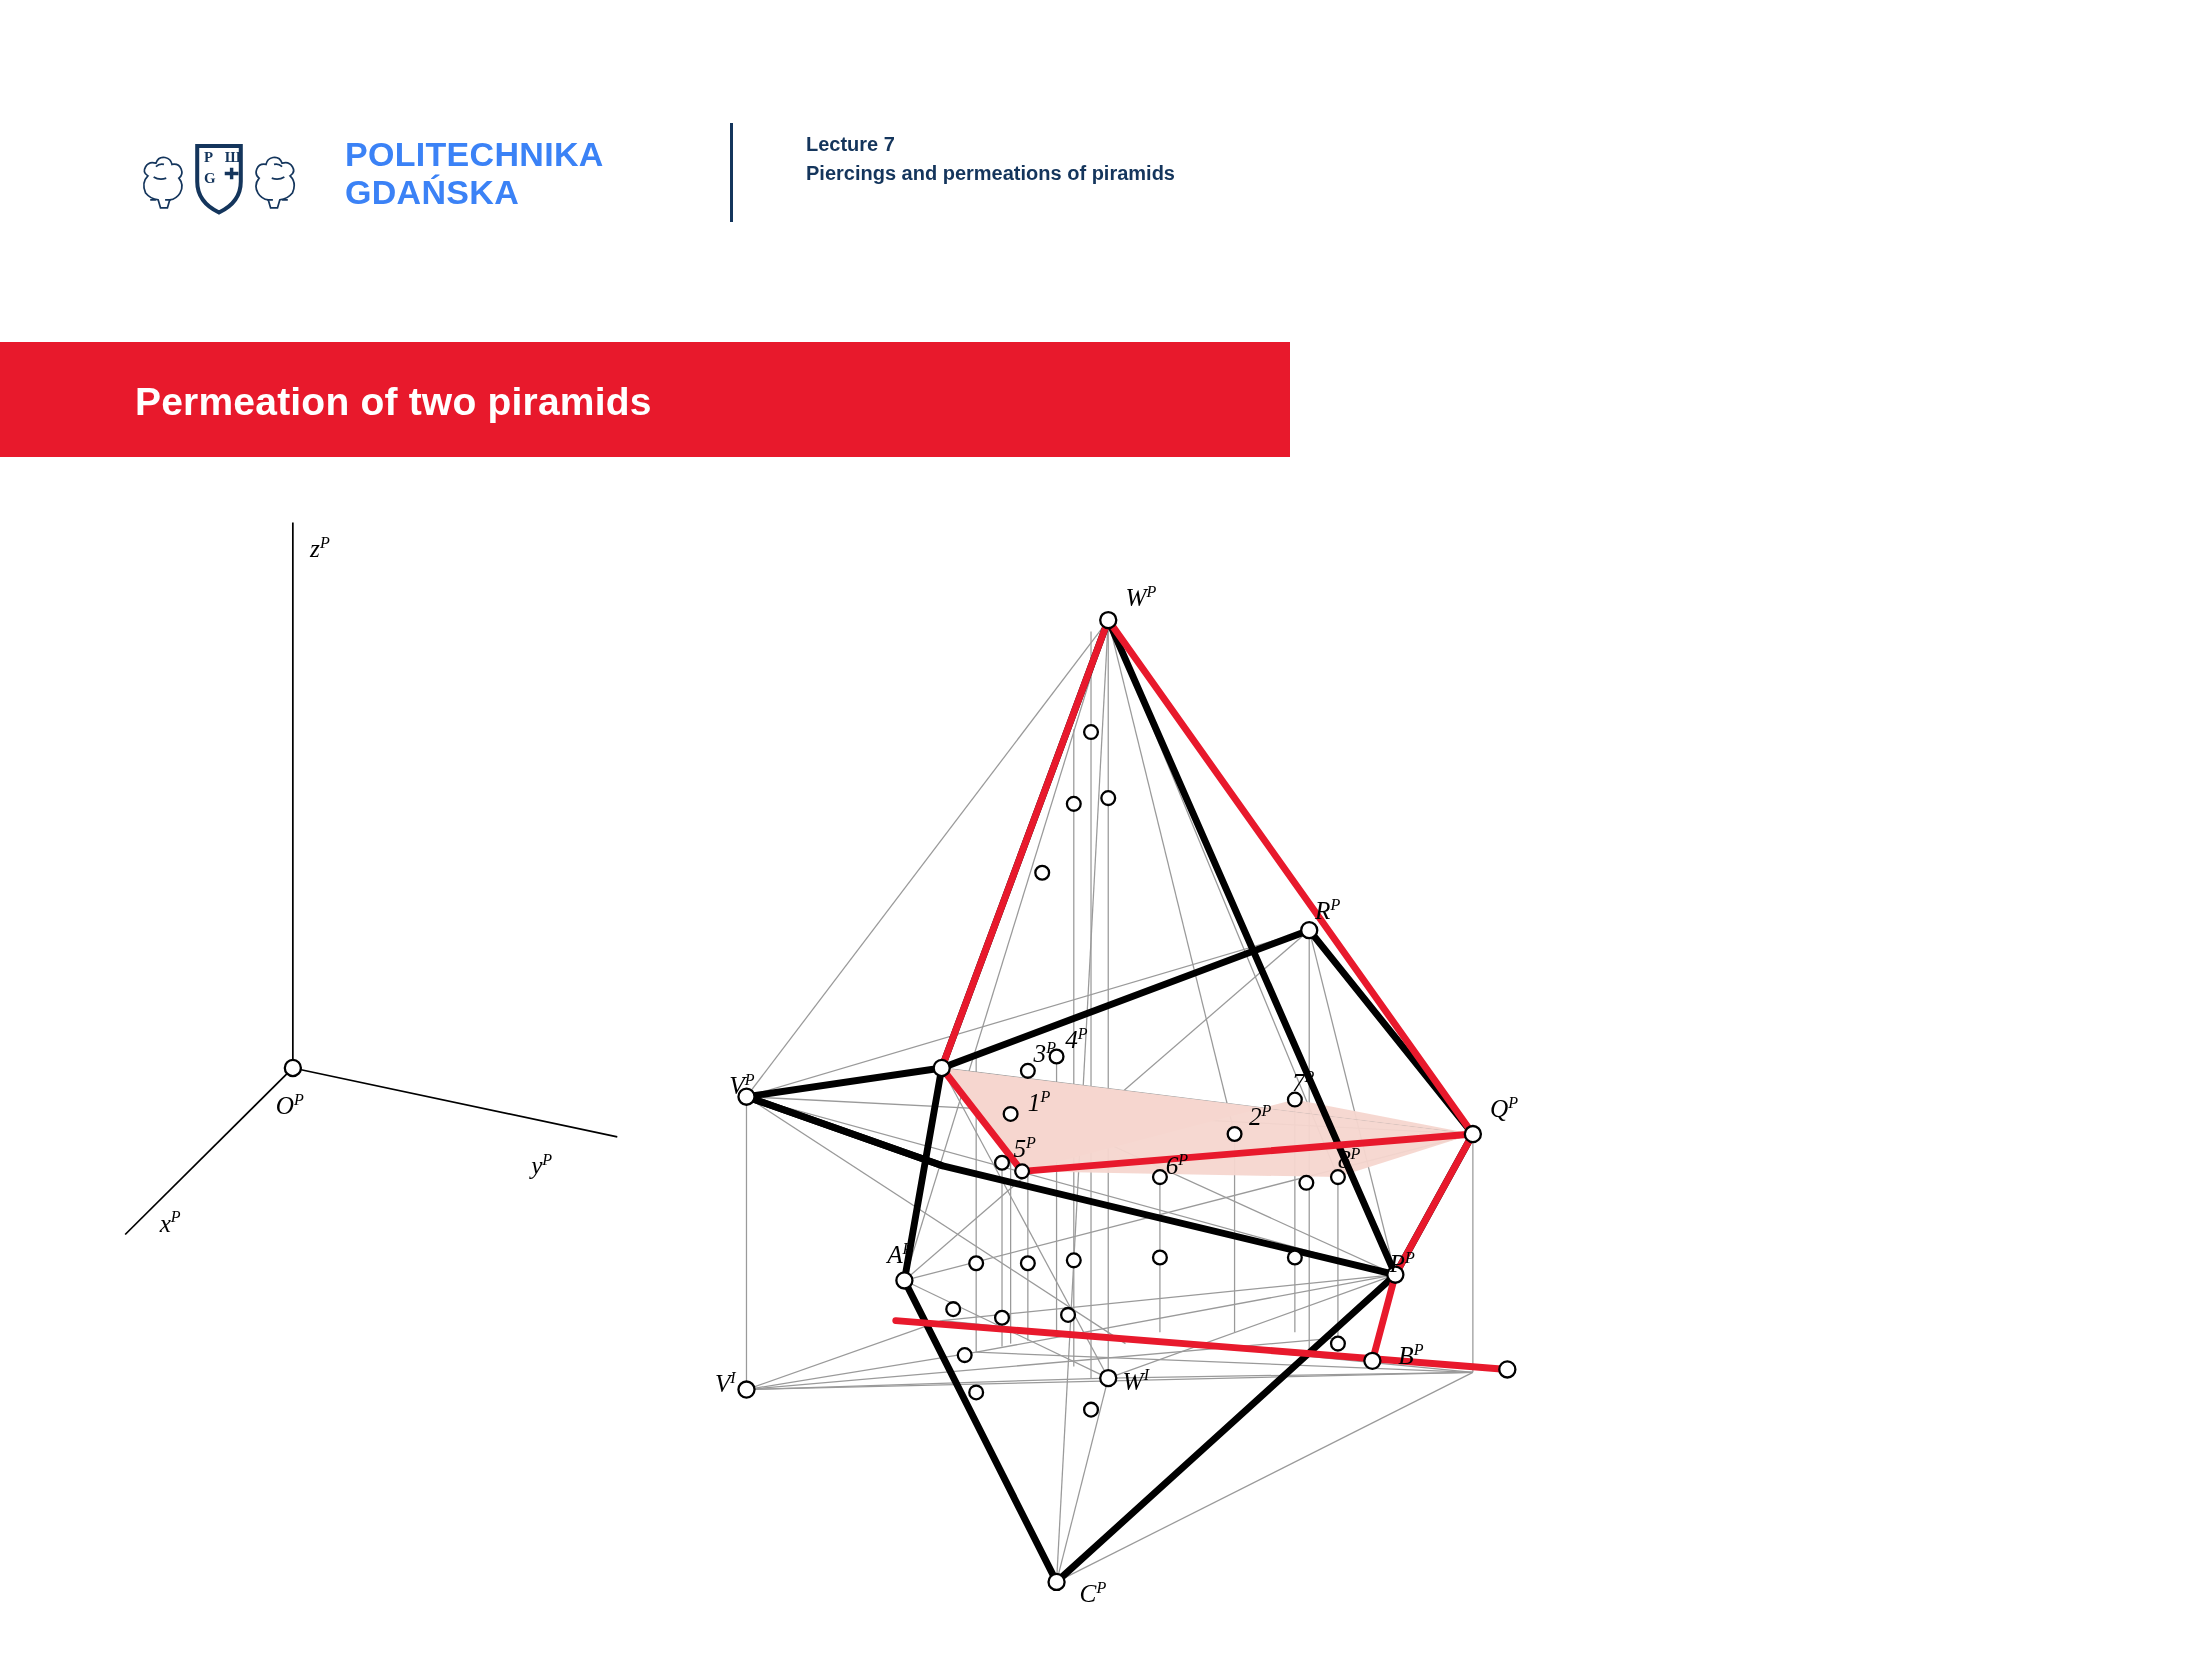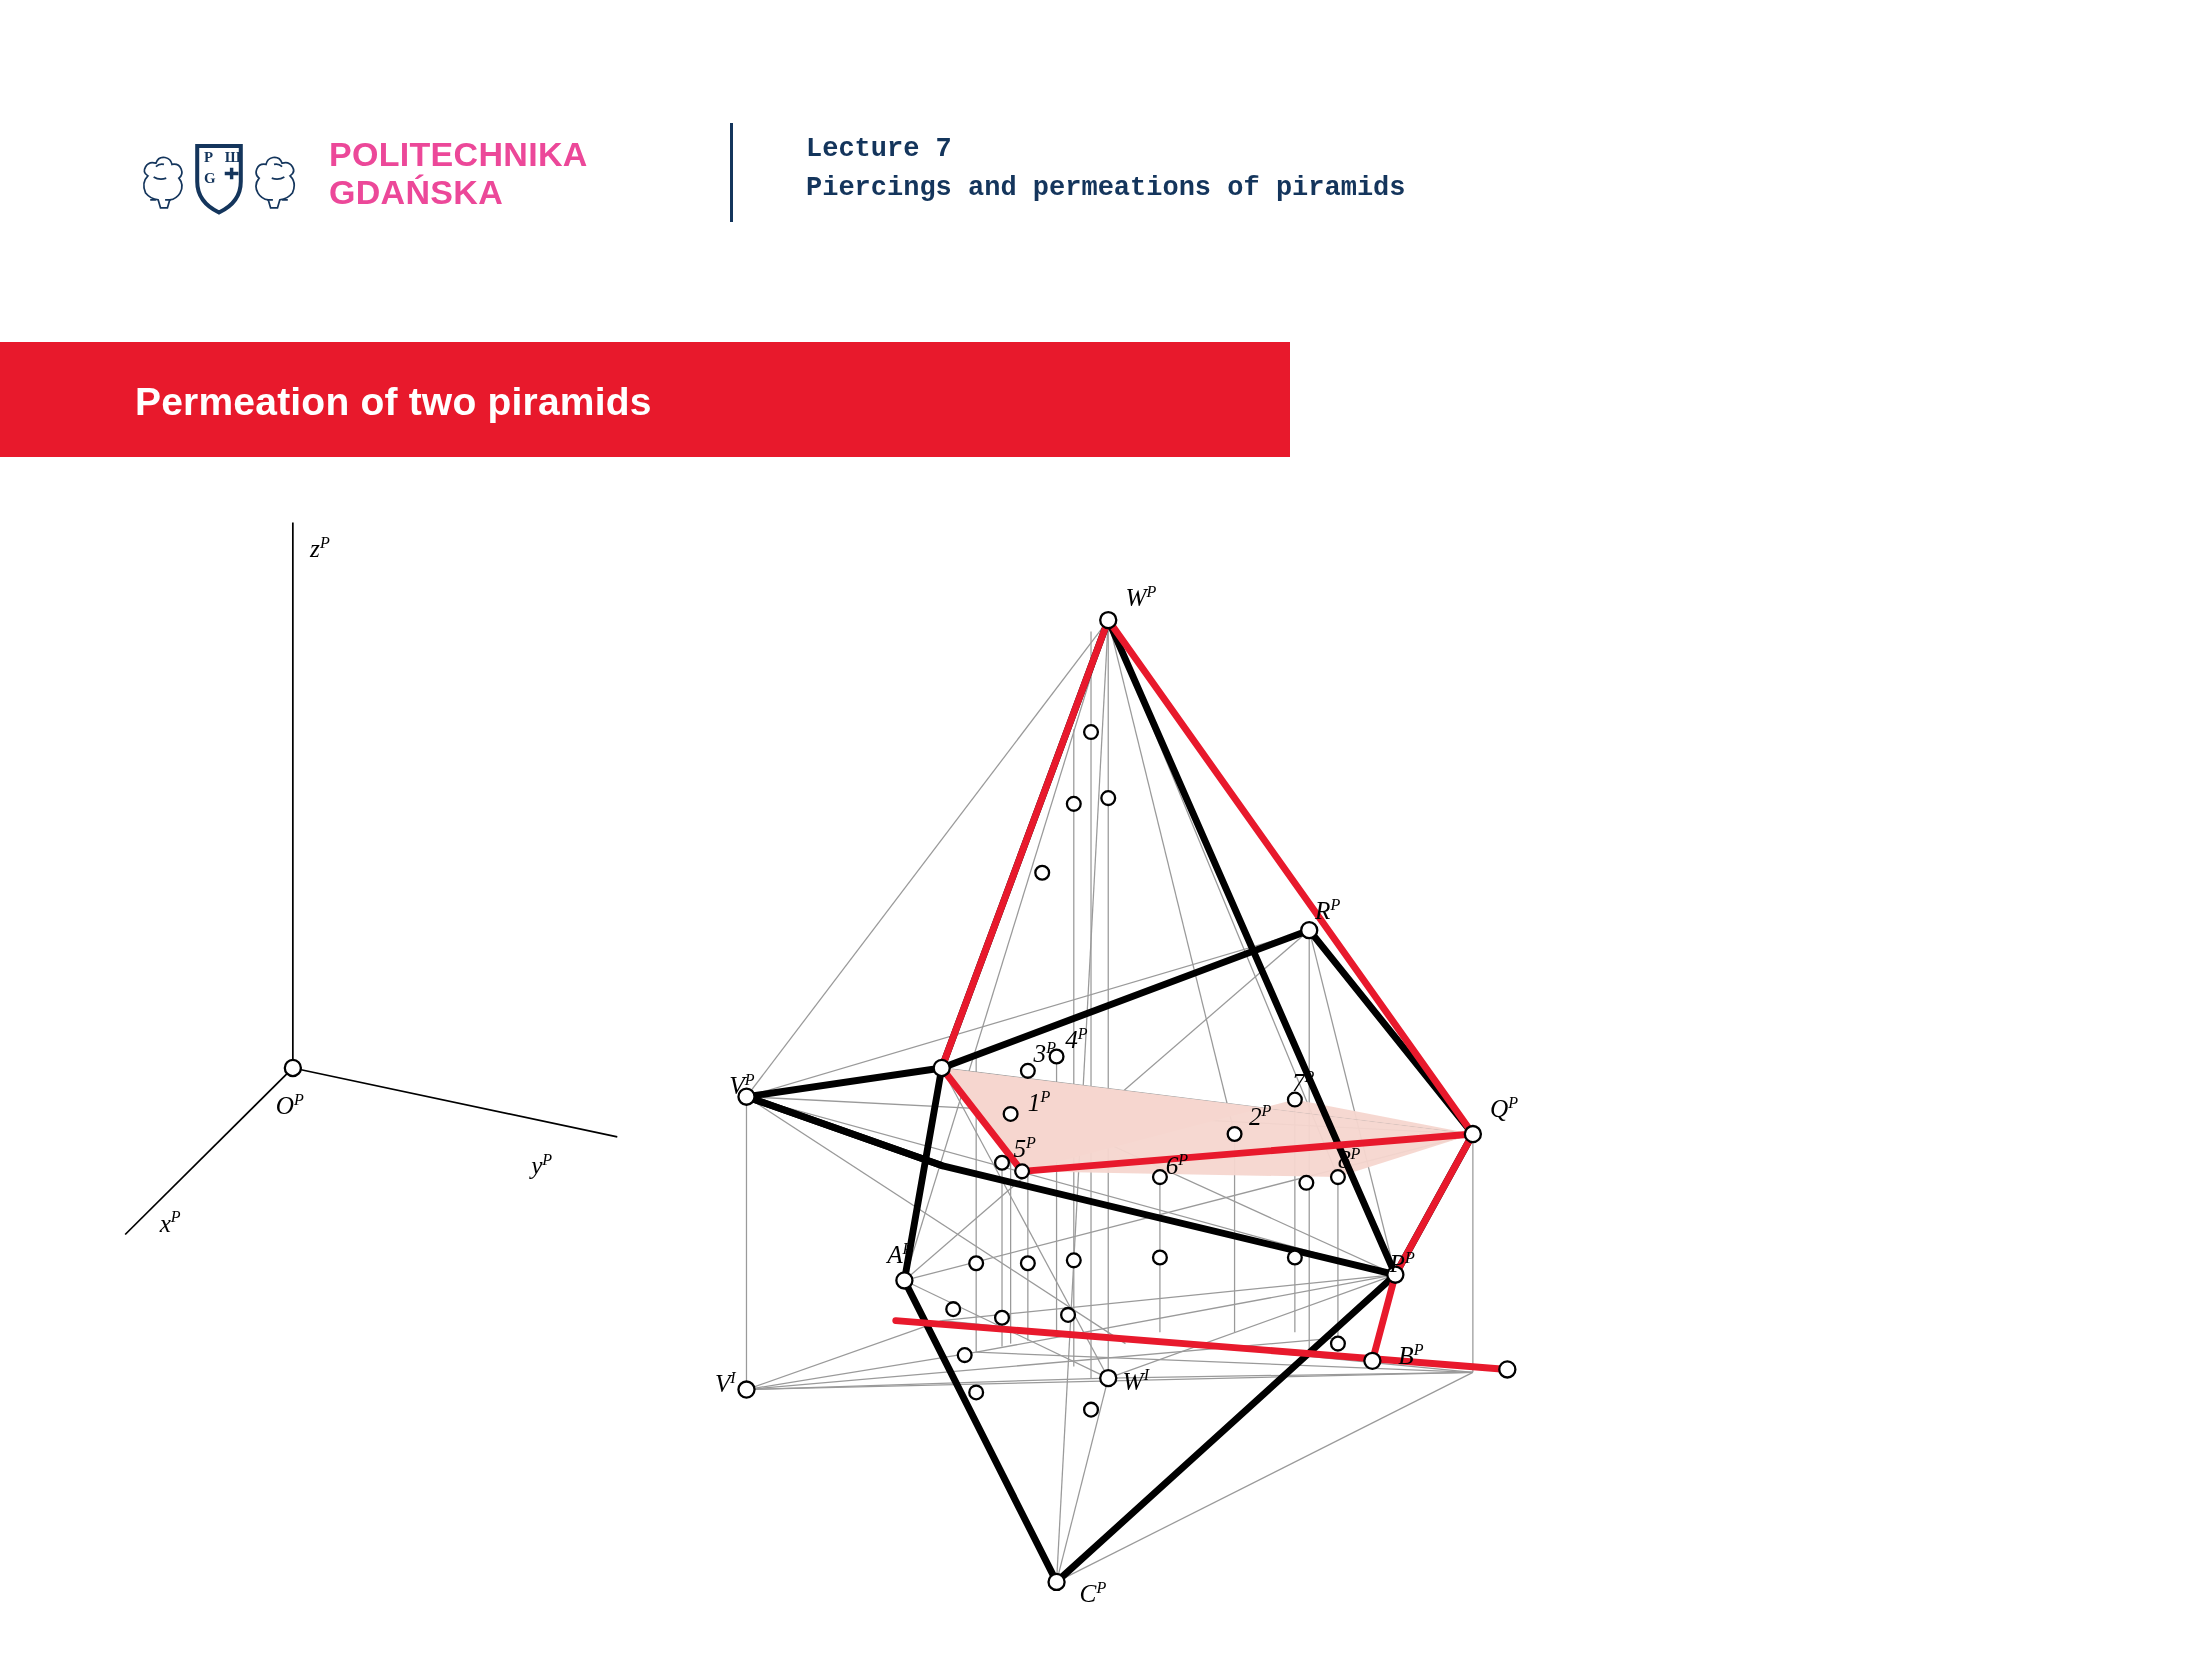--- a/index.html
+++ b/index.html
@@ -27,45 +27,44 @@
     top: 124px;
     display: flex;
     align-items: center;
   }
   #crest {
     width: 172px;
     height: 98px;
     position: relative;
   }
   #university-name {
-    margin-left: 24px;
-    color: #ec4899;
+    margin-left: 40px;
+    color: #3b82f6;
     font-weight: bold;
     font-size: 34px;
     line-height: 1.12;
     letter-spacing: 0.3px;
     white-space: pre-line;
   }
   #header-divider {
     position: absolute;
     left: 730px;
     top: 123px;
     width: 2.9px;
     height: 99px;
     background: #14355c;
   }
   #lecture-block {
     position: absolute;
     left: 806px;
     top: 130px;
     color: #14355c;
     font-weight: bold;
-    font-size: 27px;
+    font-size: 20px;
     line-height: 1.45;
-    font-family: Liberation Mono, monospace;
   }
   
   #title-band {
     position: absolute;
     left: 0;
     top: 342px;
     width: 1290px;
     height: 115px;
     background: #e8192c;
   }

